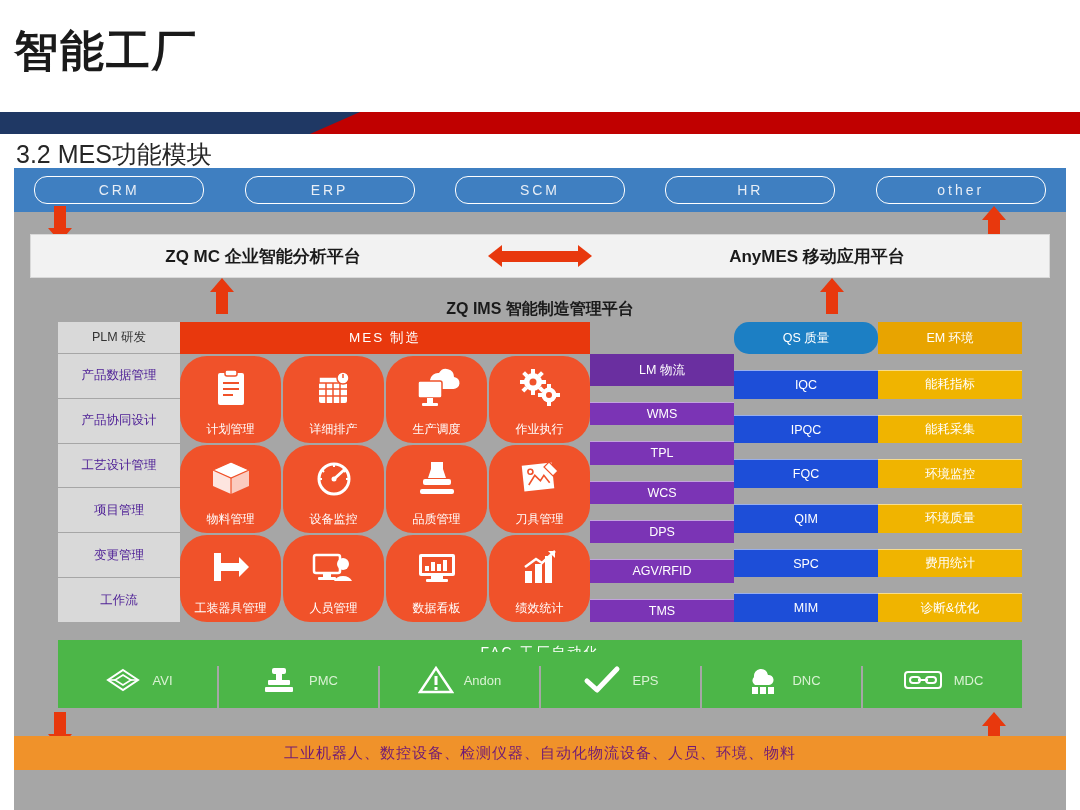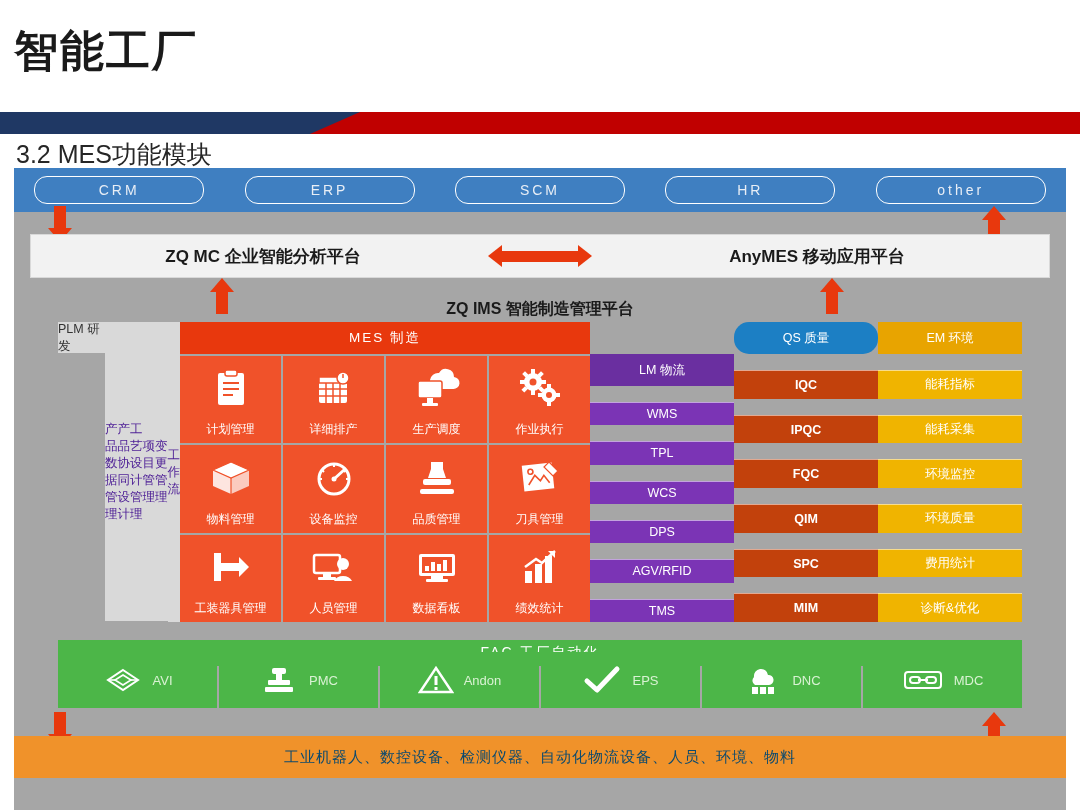--- a/index.html
+++ b/index.html
@@ -74,21 +74,21 @@
   .imsbar {
     position:absolute; left:16px; top:128px; width:1020px; height:26px;
     display:flex; align-items:center; justify-content:center;
     font-size:16px; font-weight:bold; color:#1a1a1a;
   }
   
   .core {
     position:absolute; left:44px; top:154px; width:964px; height:300px;
     display:flex;
   }
-  .col-plm { width:122px; display:flex; flex-direction:row; }
+  .col-plm { width:122px; display:flex; flex-direction:column; }
   .plm-head {
     height:32px; background:#d9d9d9; color:#333; font-size:12.5px;
     display:flex; align-items:center; justify-content:center;
     border-bottom:1px solid #a6a6a6;
   }
   .plm-cell {
     flex:1; background:#d9d9d9; color:#4c1d95; font-size:12.5px;
     display:flex; align-items:center; justify-content:center;
     border-bottom:1px solid #a6a6a6;
   }
@@ -103,62 +103,63 @@
   .mes-grid {
     flex:1; display:grid;
     grid-template-columns:repeat(4,1fr);
     grid-template-rows:repeat(3,1fr);
     gap:2px; padding-top:2px;
   }
   .mes-tile {
     background:#f0522a; color:#fff; position:relative;
     display:flex; flex-direction:column; align-items:center; justify-content:flex-end;
     padding-bottom:5px;
+    border-radius:27px;
   }
   .mes-tile .ico {
     flex:1; display:flex; align-items:center; justify-content:center;
     width:100%;
   }
   .mes-tile .lbl { font-size:12px; }
 
   .col-lm, .col-qs, .col-em { width:144px; display:flex; flex-direction:column; }
   .sec-head {
     height:32px; color:#fff; font-size:12.5px;
     display:flex; align-items:center; justify-content:center;
   }
   .sec-cell {
     flex:1; color:#fff; font-size:12.5px;
     display:flex; align-items:center; justify-content:center;
     border-top:1px solid rgba(255,255,255,.55);
     margin-top:16px;
   }
   .lm-head { background:#6a2fa0;margin-top:32px; } .lm-cell { background:#7b34b5; }
-  .qs-head { background:#1c7fc4;border-radius:15px; } .qs-cell { background:#c2410c;font-weight:bold; }
+  .qs-head { background:#1c7fc4;border-radius:15px; } .qs-cell { background:#1d4ed8; }
   .em-head { background:#e8a400; } .em-cell { background:#f0b400; }
 
   
   .facbar {
     position:absolute; left:44px; top:456px; width:964px; height:26px;
     background:#4cb648; color:#fff; font-size:14px; letter-spacing:2px;
     display:flex; align-items:center; justify-content:center;margin-top:16px;
   }
   .facrow {
     position:absolute; left:44px; top:484px; width:964px; height:56px;
     display:flex; gap:2px;
   }
   .fac-tile {
     flex:1; background:#4cb648; color:#d9f2d3; font-size:13px;
     display:flex; align-items:center; justify-content:center; gap:10px;
   }
   .fac-tile .ico { display:flex; align-items:center; justify-content:center; }
 
   
   .bottombar {
-    position:absolute; left:14px; top:736px; width:1052px; height:42px;
-    background:#f0922a; color:#0c4a6e; font-size:15px;
+    position:absolute; left:14px; top:736px; width:1052px; height:34px;
+    background:#f0922a; color:#701a75; font-size:15px;
     display:flex; align-items:center; justify-content:center; letter-spacing:1px;
   }
 
   
   .varrow { position:absolute; width:24px; height:36px; }
   .varrow .shaft { position:absolute; left:6px; width:12px; background:#e8380d; }
   .varrow .head { position:absolute; left:0; width:0; height:0;
     border-left:12px solid transparent; border-right:12px solid transparent; }
   .varrow.down .shaft { top:0; height:22px; }
   .varrow.down .head { top:22px; border-top:14px solid #e8380d; }

